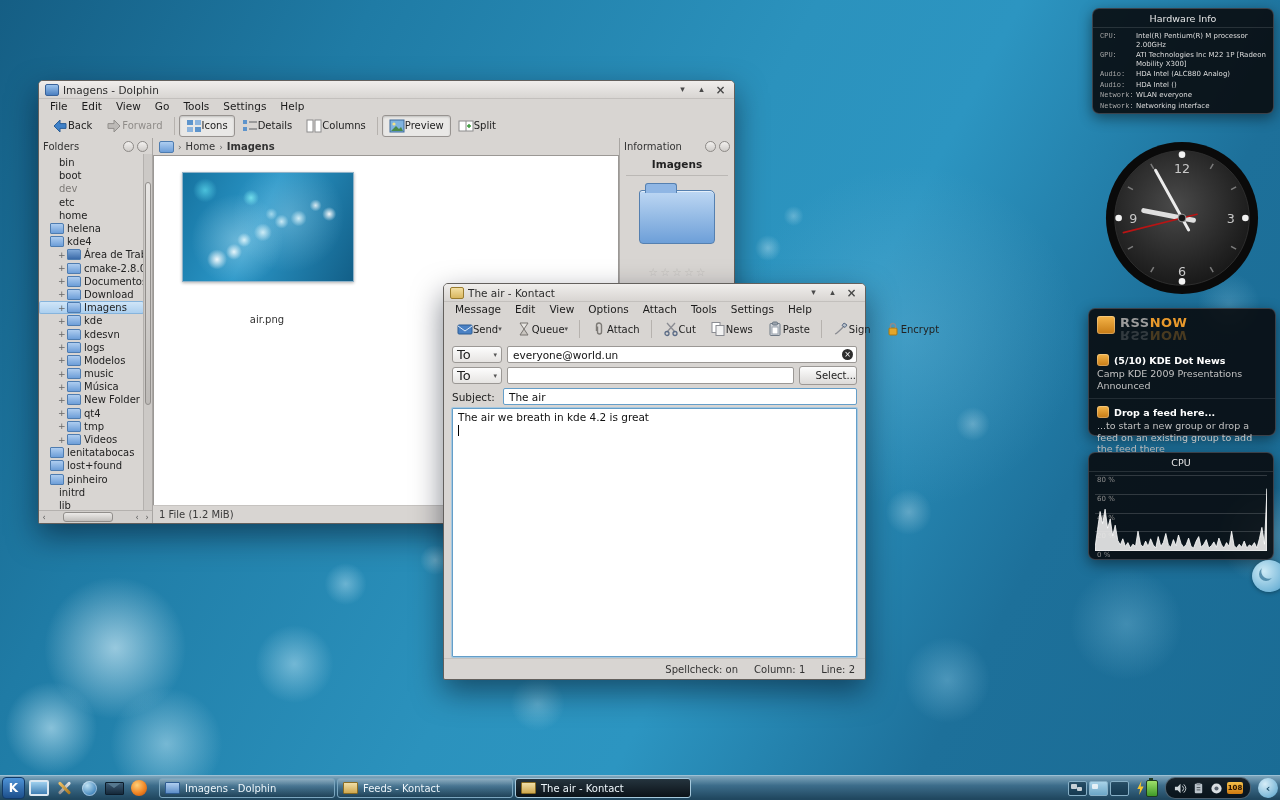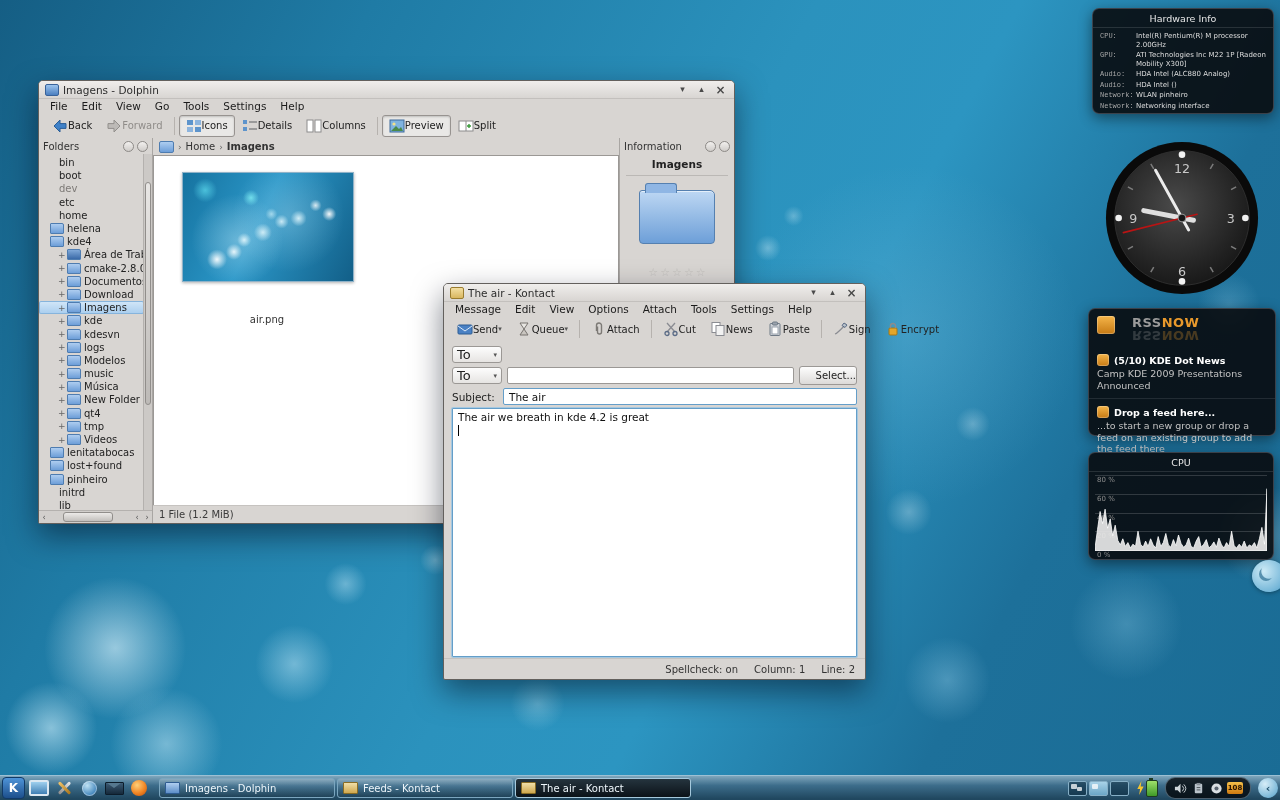--- a/index.html
+++ b/index.html
@@ -161,21 +161,21 @@
     border-radius:7px;box-shadow:0 4px 14px rgba(0,0,0,.45);color:#ddd;z-index:2;}
   #hw{left:1092px;top:8px;width:180px;height:104px;}
   .hw-title{font-size:9.5px;color:#e6e6e6;text-align:center;padding:4px 0 3px 0;
     border-bottom:1px solid rgba(255,255,255,.12);}
   .hw-rows{padding:4px 7px;}
   .hw-row{display:flex;font-size:7px;line-height:8.5px;margin-bottom:2px;}
   .hw-label{width:36px;color:#a8a8a8;flex:0 0 auto;font-family:Liberation Mono, monospace;}
   .hw-value{color:#dedede;}
   #clock{left:1104px;top:140px;width:156px;height:156px;z-index:2;position:absolute;}
   #rss{left:1088px;top:308px;width:186px;height:126px;}
-  .rss-head{display:flex;align-items:flex-start;gap:17px;padding:7px 8px 0 8px;height:34px;}
+  .rss-head{display:flex;align-items:flex-start;gap:5px;padding:7px 8px 0 8px;height:34px;}
   .rss-sq{width:16px;height:16px;border-radius:3px;flex:0 0 auto;
     background:linear-gradient(#f5b54a,#c67a14);box-shadow:inset 0 0 0 1px rgba(255,255,255,.25);}
   .rss-sq.big{width:18px;height:18px;}
   .rss-logos{display:flex;flex-direction:column;line-height:13px;}
   .rss-logo{font-size:13px;font-weight:bold;letter-spacing:.5px;}
   .rss-logo .g{color:#9a9a9a;}
   .rss-logo .o{color:#e8992c;}
   .rss-logo.reflect{transform:scaleY(-1);opacity:.28;}
   .rss-item{padding:4px 8px 2px 8px;}
   .rss-item + .rss-item{border-top:1px solid rgba(255,255,255,.10);margin-top:5px;padding-top:7px;}
@@ -274,21 +274,21 @@
         <span class="hw-value">HDA Intel (ALC880 Analog)</span>
       </div>
 
       <div class="hw-row">
         <span class="hw-label">Audio:</span>
         <span class="hw-value">HDA Intel ()</span>
       </div>
 
       <div class="hw-row">
         <span class="hw-label">Network:</span>
-        <span class="hw-value">WLAN pinheiro</span>
+        <span class="hw-value">WLAN everyone</span>
       </div>
 
       <div class="hw-row">
         <span class="hw-label">Network:</span>
         <span class="hw-value">Networking interface</span>
       </div>
     </div>
 </div>
 
 <svg id="clock" viewBox="0 0 160 160">
@@ -758,20 +758,24 @@
         <path d="M5.5 7 V5 a2.5 2.5 0 0 1 5 0 V7" fill="none" stroke="#8c8c8c" stroke-width="1.5"></path>
       </svg>
       <span>Encrypt</span>
     </div>
   </div>
 
   <div class="frow" style="top:62px">
     <div class="combo">
         <span>To</span>
       </div>
+    <div class="tfield">
+      <span>everyone@world.un</span>
+      <i class="clear-btn">×</i>
+    </div>
   </div>
   <div class="frow" style="top:83px">
     <div class="combo">
         <span>To</span>
       </div>
     <div class="tfield">
       <span></span>
     </div>
     <div class="select-btn">
         <span>Select...</span>

